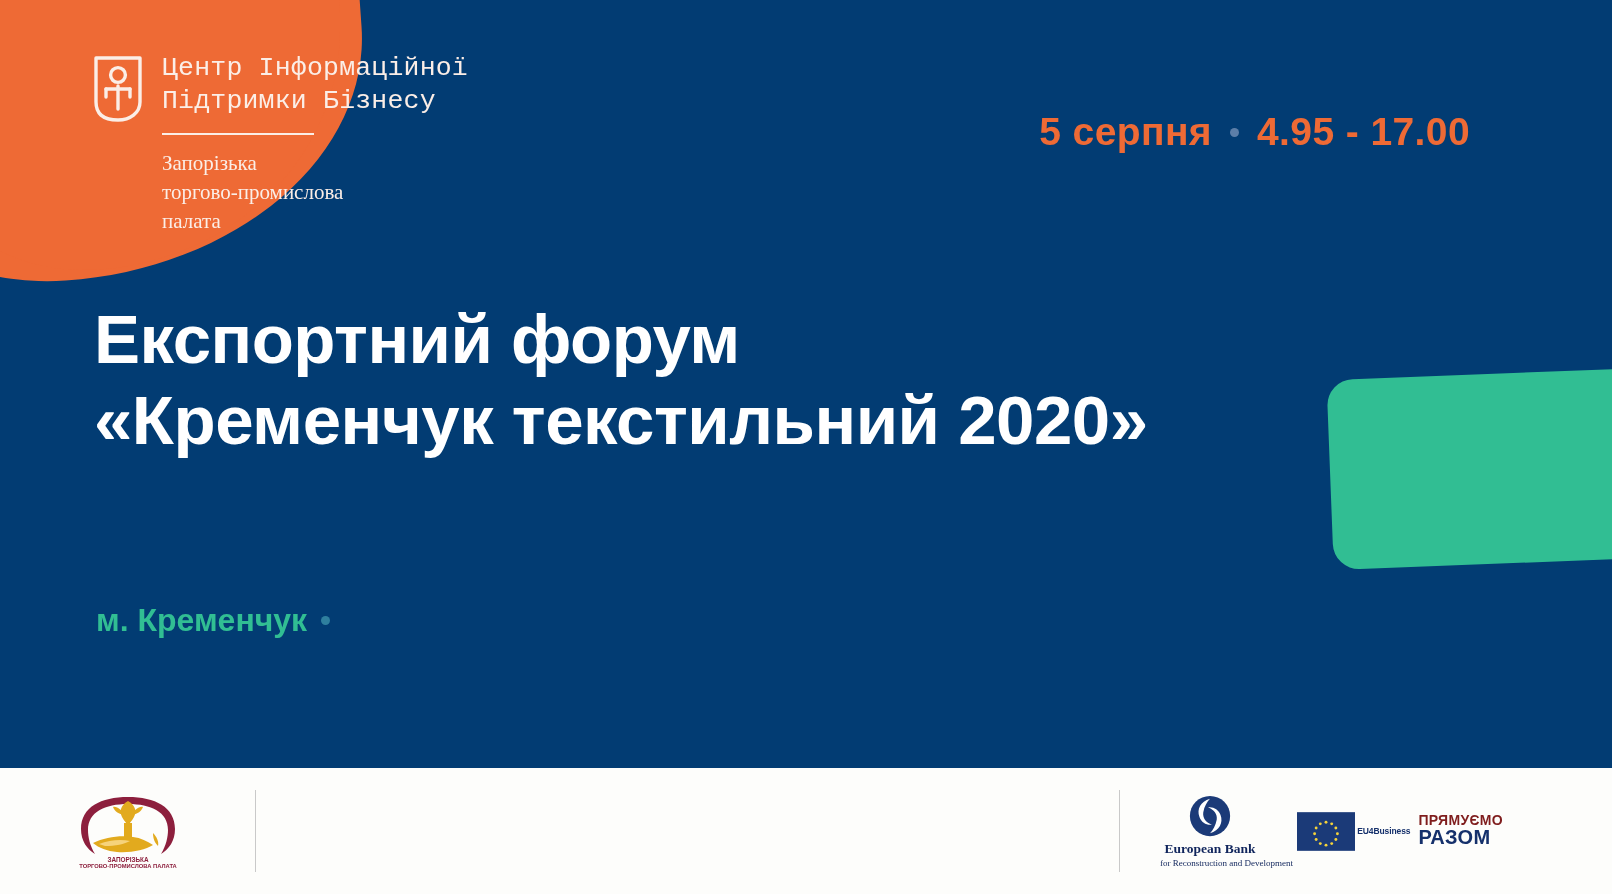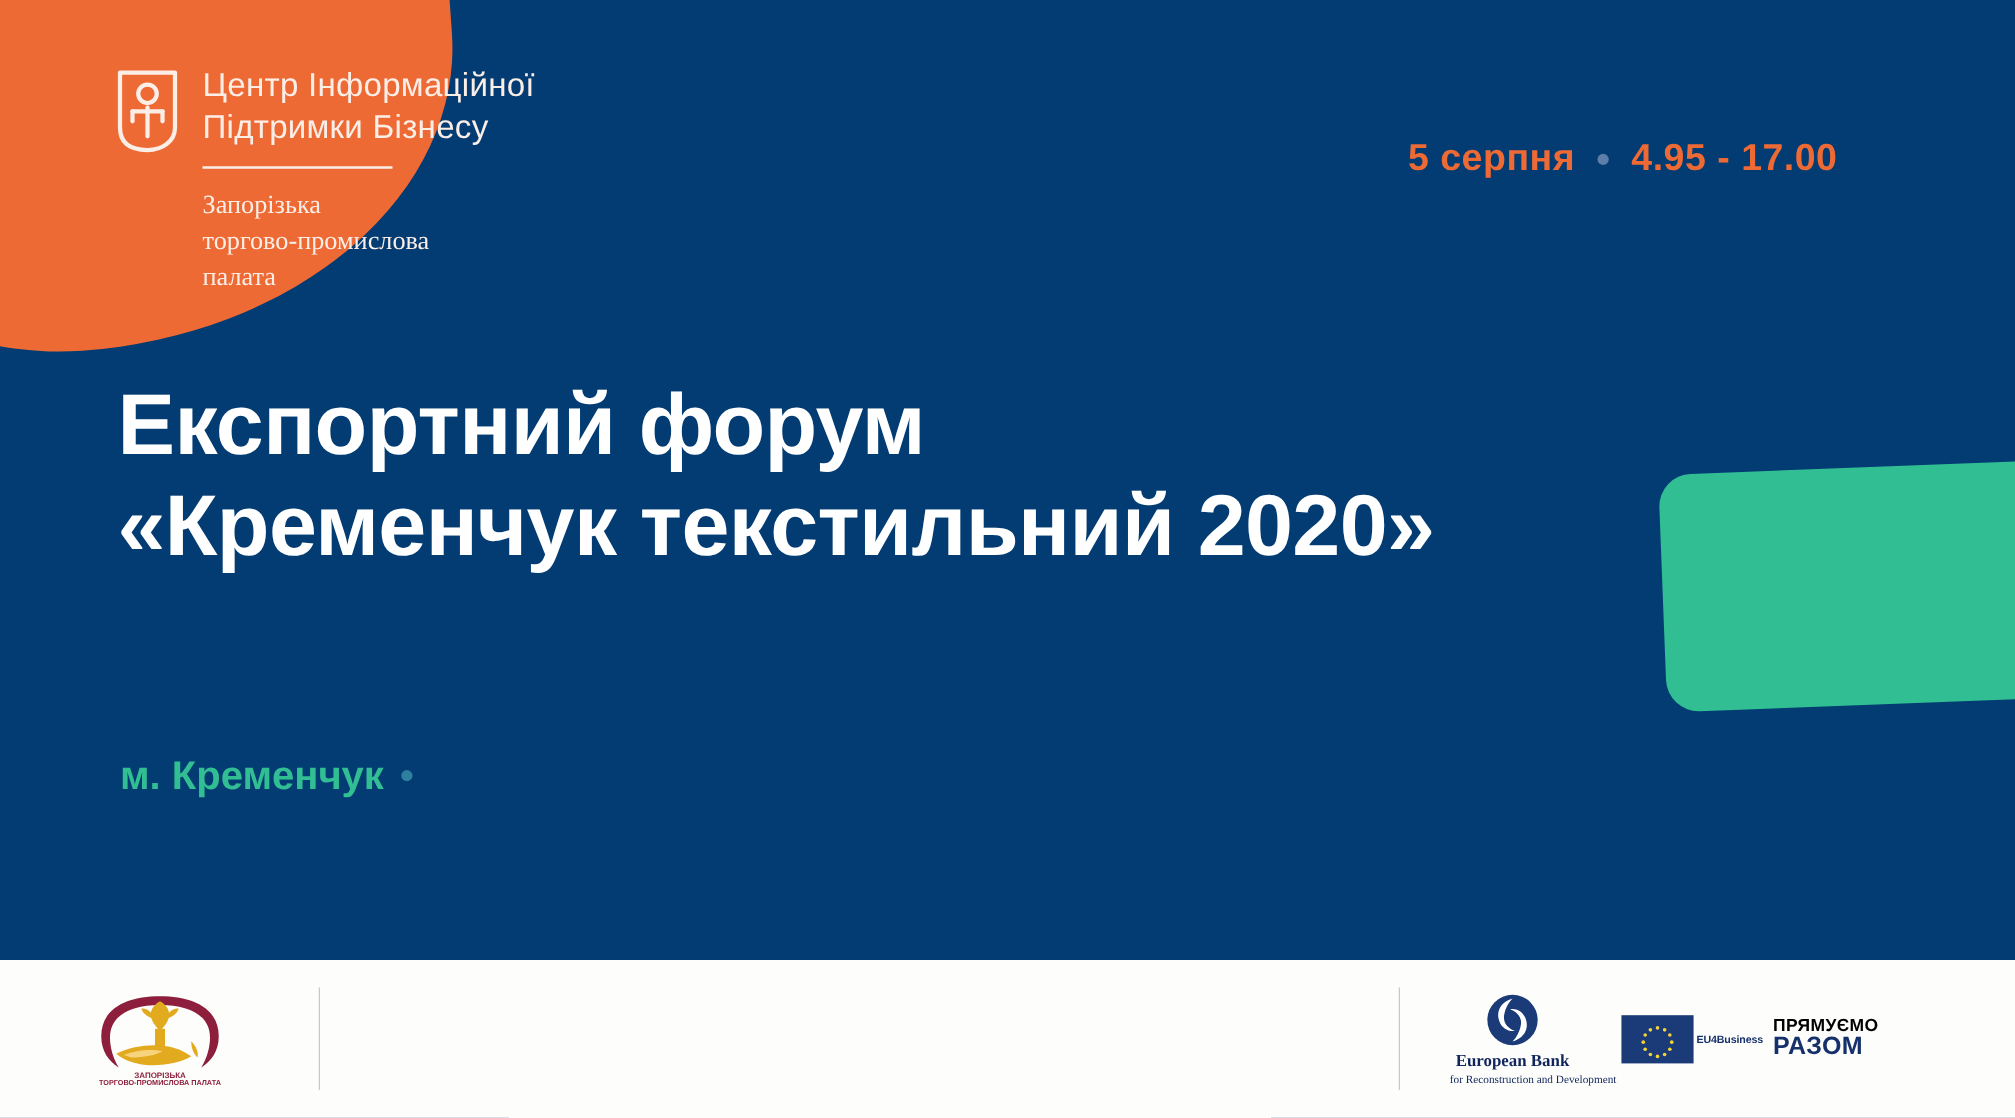--- a/index.html
+++ b/index.html
@@ -58,21 +58,21 @@
     position:absolute;
     left:92px; top:52px;
     display:flex;
     align-items:flex-start;
     gap:18px;
   }
   .logo-mark { width:52px; height:74px; flex:0 0 auto; }
   .logo-text-col { display:flex; flex-direction:column; }
   .logo-title {
     color:#fbeee7;
-    font-family:Liberation Sans, sans-serif;
+    font-family:Liberation Mono, monospace;
     font-size:26.5px;
     line-height:1.26;
     letter-spacing:0.2px;
     white-space:pre-line;
   }
   .logo-rule {
     width:152px; height:2px;
     background:#fbeee7;
     margin:14px 0 14px 0;
   }
@@ -85,21 +85,21 @@
   }
 
   
   .datetime {
     position:absolute;
     right:142px; top:110px;
     display:flex;
     align-items:center;
     gap:18px;
     color:#ee6a35;
-    font-size:30px;
+    font-size:39px;
     font-weight:bold;
     letter-spacing:0.4px;
     white-space:nowrap;
   }
   .dot-sep {
     width:9px; height:9px;
     border-radius:50%;
     background:#5c7ea8;
     display:inline-block;
     flex:0 0 auto;
@@ -173,21 +173,21 @@
   .eu-logo { display:flex; align-items:flex-start; gap:8px; }
   .eu-flag-col { display:flex; flex-direction:row; align-items:center; gap:2px; }
   .eu-flag { width:58px; height:39px; display:block; }
   .eu-flag-label {
     color:#15306b;
     font-size:8.5px;
     font-weight:bold;
     letter-spacing:-0.1px;
   }
   .eu-words { display:flex; flex-direction:column; padding-top:1px; }
-  .eu-word-1 { color:#000000; font-size:14px; font-weight:bold; letter-spacing:0.3px; line-height:1.02; }
+  .eu-word-1 { color:#7f1d1d; font-size:14px; font-weight:bold; letter-spacing:0.3px; line-height:1.02; }
   .eu-word-2 { color:#15306b; font-size:20px; font-weight:bold; letter-spacing:0.3px; line-height:1.02; }
 </style>
 </head>
 <body>
 
 <div class="banner">
 
   <div class="stage">
 
     <div class="blob-orange"></div>

